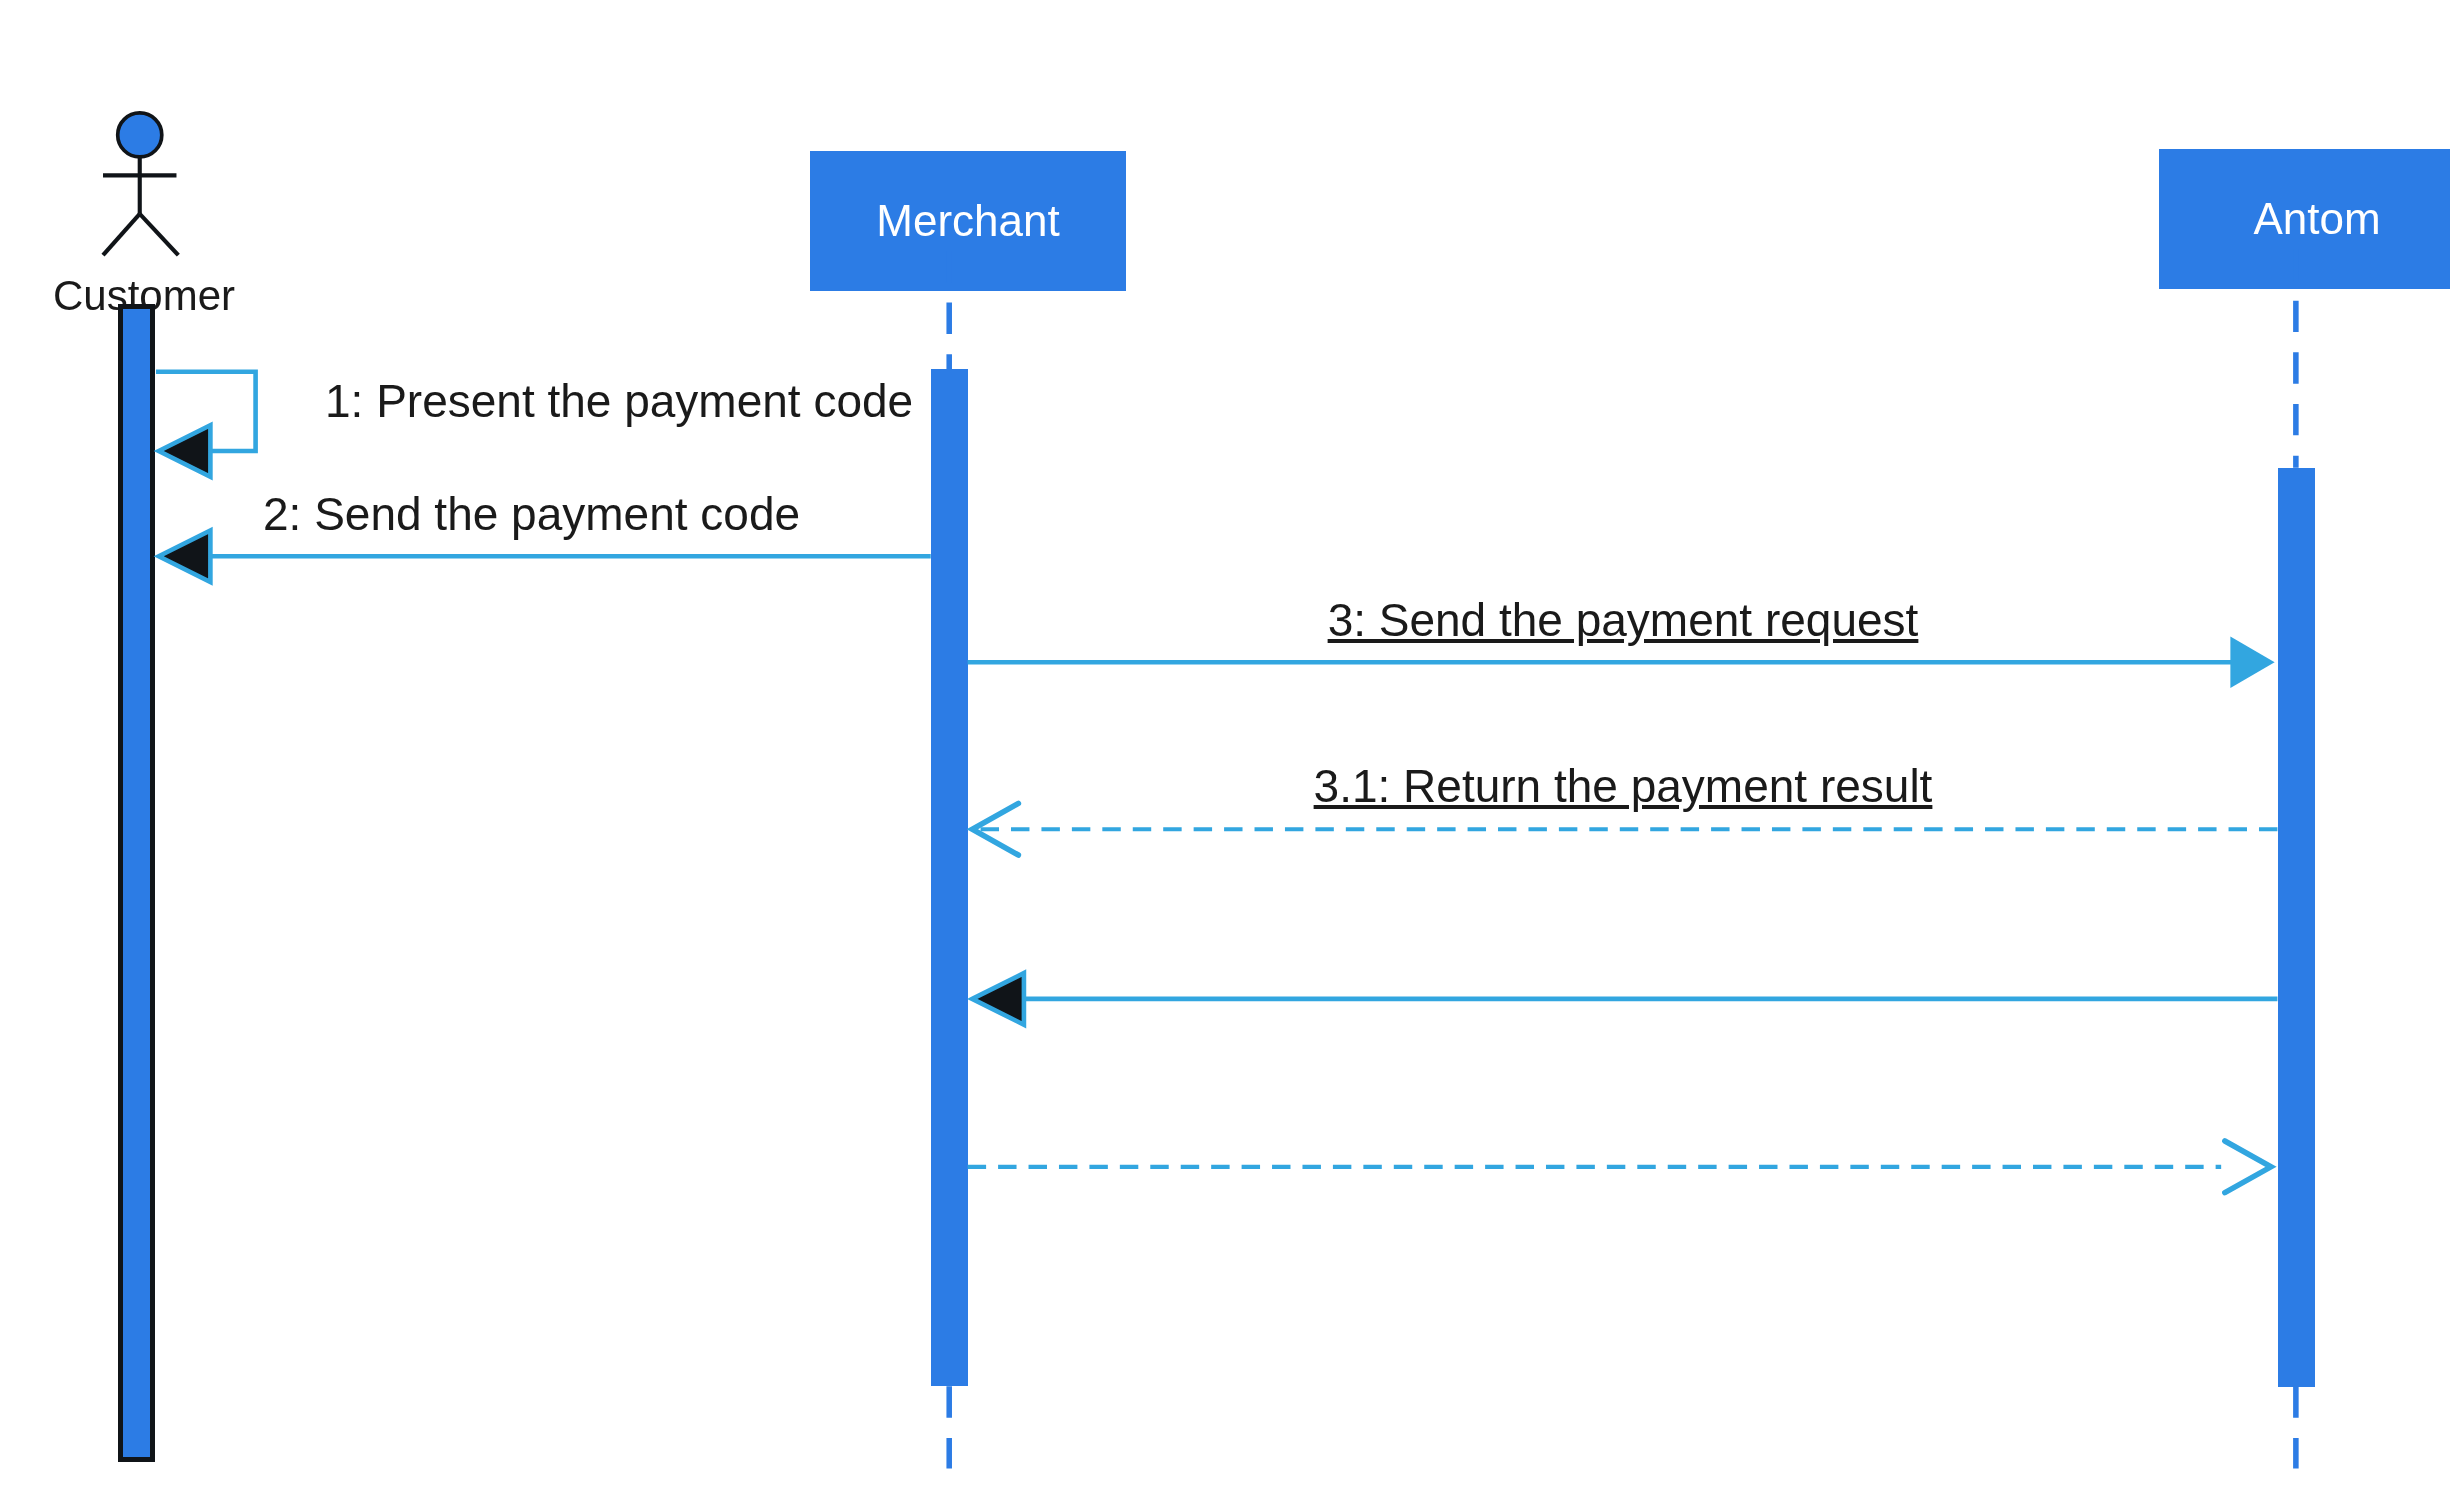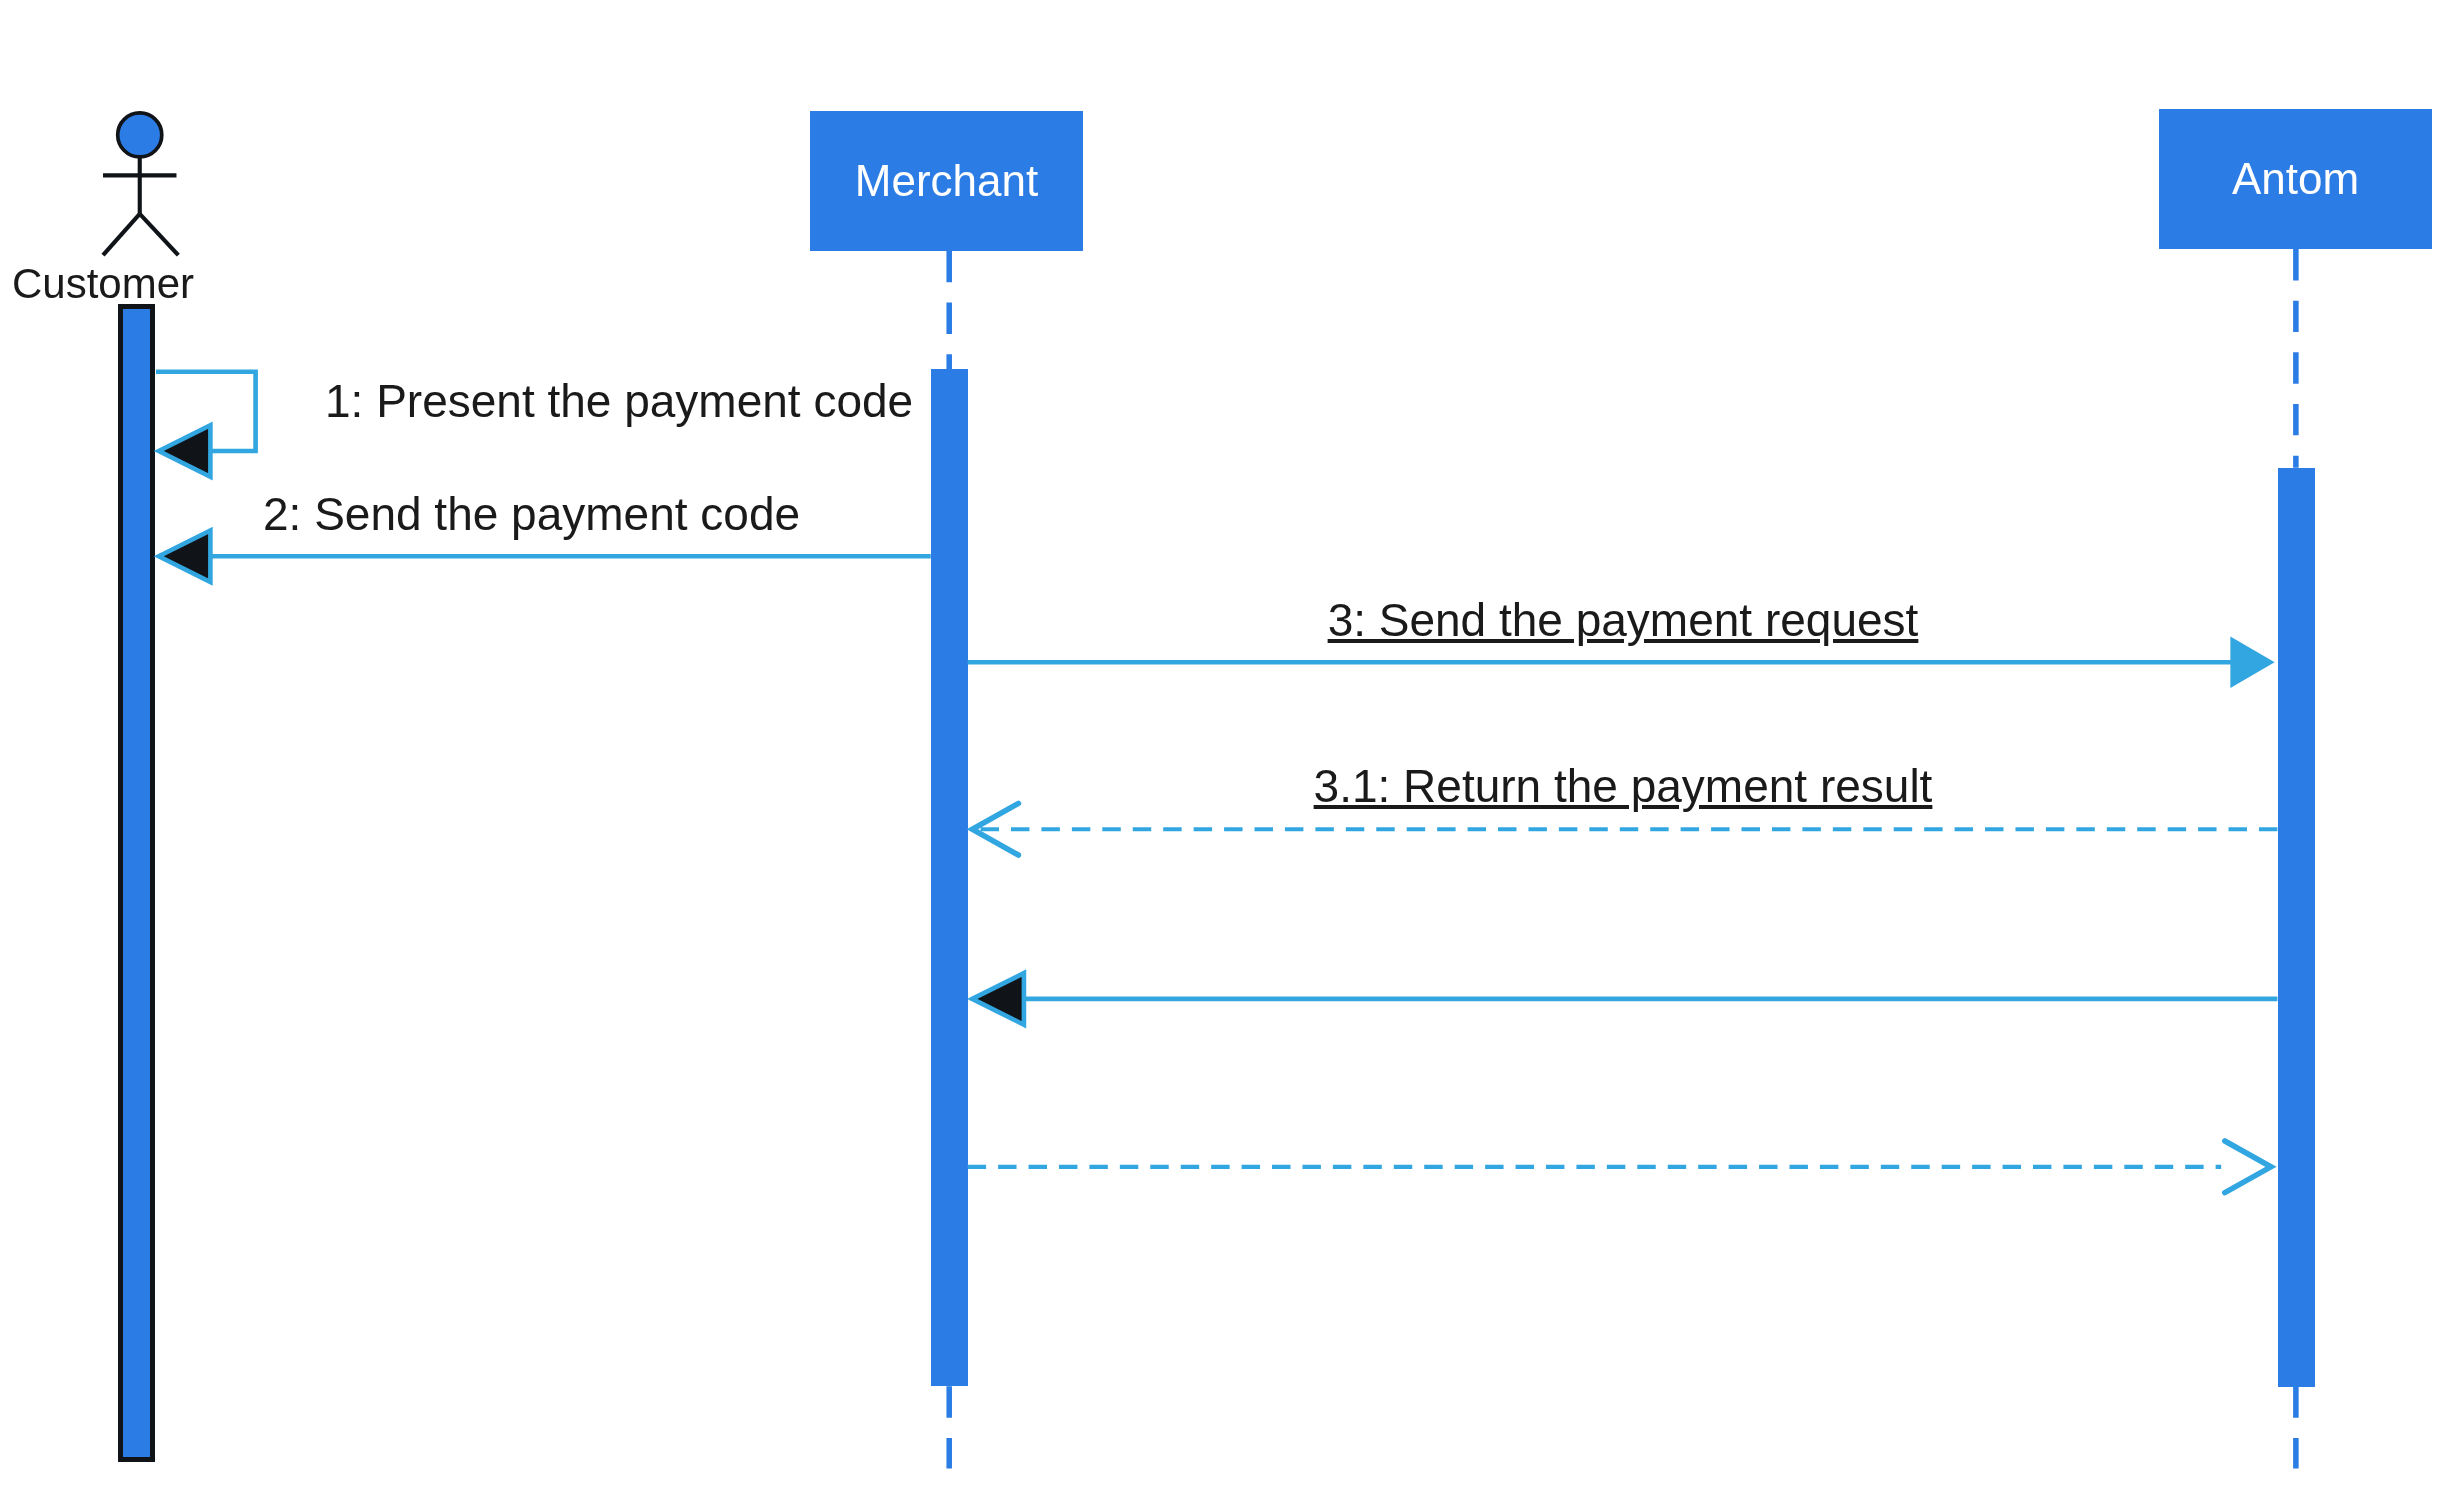--- a/index.html
+++ b/index.html
@@ -15,33 +15,34 @@
   body{font-family:"Liberation Sans","DejaVu Sans",sans-serif;}
   .stage{
     position:relative;
     width:2450px;height:1509px;
     background:var(--background);
     overflow:hidden;
   }
   
   .pbox{
     position:absolute;
-    width:273px;height:140px;
+    width:316px;height:140px;
     background:var(--primary-blue);
     display:flex;align-items:center;justify-content:center;
     color:var(--label-white);
     font-size:44px;
+    margin-top:40px;
   }
   .pbox.merchant{left:810px;top:111px;}
   .pbox.antom{left:2159px;top:109px;}
   
   .actor-svg{position:absolute;left:92px;top:109px;width:101px;height:151px;}
   .actor-label{
-    position:absolute;left:12px;top:260px;width:264px;
-    color:var(--text);
+    position:absolute;left:12px;top:272px;width:264px;
+    text-align:center;color:var(--text);
     font-size:42px;line-height:48px;white-space:nowrap;
   }
   
   .bar{position:absolute;background:var(--primary-blue);}
   .bar.customer{left:118px;top:304px;width:37px;height:1158px;border:5.5px solid var(--outline-black);}
   .bar.merchant{left:931px;top:369px;width:37px;height:1017px;}
   .bar.antom{left:2278px;top:468px;width:37px;height:919px;}
   
   .overlay{position:absolute;left:0;top:0;width:2450px;height:1509px;pointer-events:none;}
   .lifeline{stroke:var(--primary-blue);stroke-width:6;stroke-dasharray:34 22;fill:none;}

